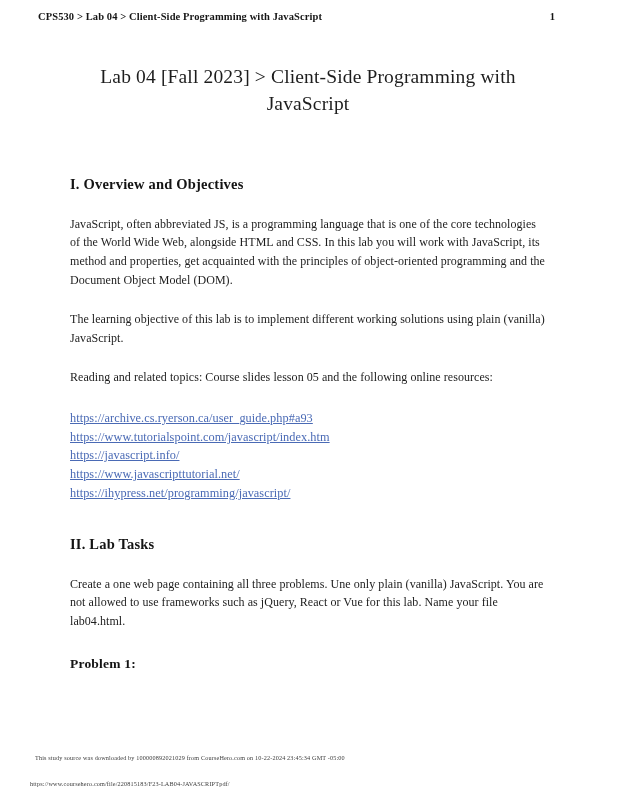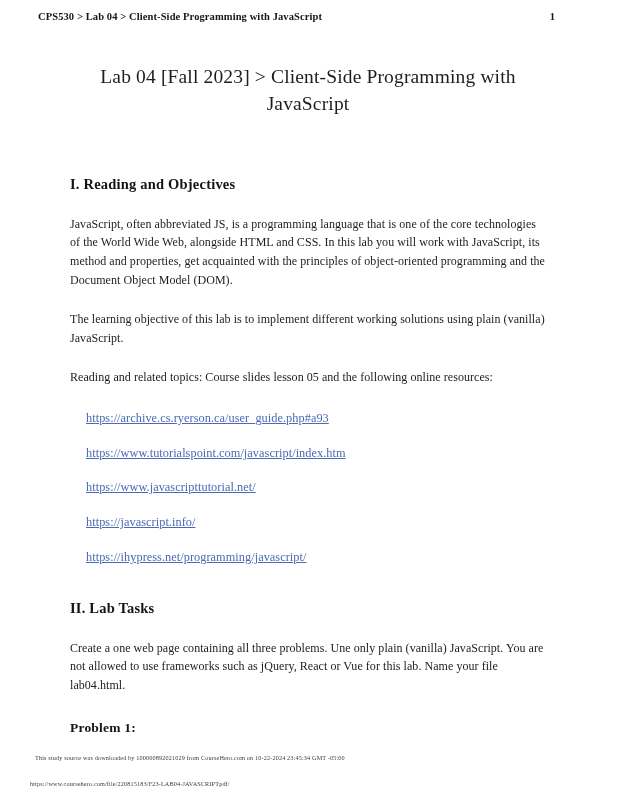--- a/index.html
+++ b/index.html
@@ -89,21 +89,21 @@
   }
   p.para:last-child { margin-bottom: 0; }
   .b { font-weight: normal; }
 
   
   ul.links {
     list-style: none;
     margin: 0 0 34px 0;
     padding: 0;
   }
-  ul.links li { margin: 16px; padding: 0; }
+  ul.links li { margin: 0; padding: 0; }
   ul.links a {
     display: inline-block;
     font-size: 12.3px;
     line-height: 1.36;
     color: #4a6ab5;
     text-decoration: underline;
     text-underline-offset: 1px;
     letter-spacing: 0.05px;
   }
 
@@ -134,31 +134,31 @@
 
   <div class="run-header">
     <span class="crumb">CPS530 &gt; Lab 04 &gt; Client-Side Programming with JavaScript</span>
     <span class="pageno">1</span>
   </div>
 
   <div class="content">
 
     <h1 class="doc-title">Lab 04 [Fall 2023] &gt; Client-Side Programming with JavaScript</h1>
 
-    <h2 class="section">I. Reading and Objectives</h2>
+    <h2 class="section">I. Overview and Objectives</h2>
 
     <p class="para">JavaScript, often abbreviated JS, is a programming language that is one of the core technologies of the World Wide Web, alongside HTML and CSS. In this lab you will work with JavaScript, its method and properties, get acquainted with the principles of object-oriented programming and the Document Object Model (DOM).</p>
     <p class="para">The learning objective of this lab is to implement different working solutions using plain (vanilla) JavaScript.</p>
     <p class="para">Reading and related topics: Course slides lesson 05 and the following online resources:</p>
 
     <ul class="links">
       <li><a href="#">https://archive.cs.ryerson.ca/user_guide.php#a93</a></li>
       <li><a href="#">https://www.tutorialspoint.com/javascript/index.htm</a></li>
+      <li><a href="#">https://javascript.info/</a></li>
       <li><a href="#">https://www.javascripttutorial.net/</a></li>
-      <li><a href="#">https://javascript.info/</a></li>
       <li><a href="#">https://ihypress.net/programming/javascript/</a></li>
     </ul>
 
     <h2 class="section">II. Lab Tasks</h2>
 
     <p class="para"><span>Create a one web page containing all three problems. Une only plain (vanilla) JavaScript. You are not allowed to use frameworks such as jQuery, React or Vue for this lab. Name your file </span><span class="b">lab04.html</span><span>.</span></p>
 
     <h3 class="problem">Problem 1:</h3>
   </div>
 

